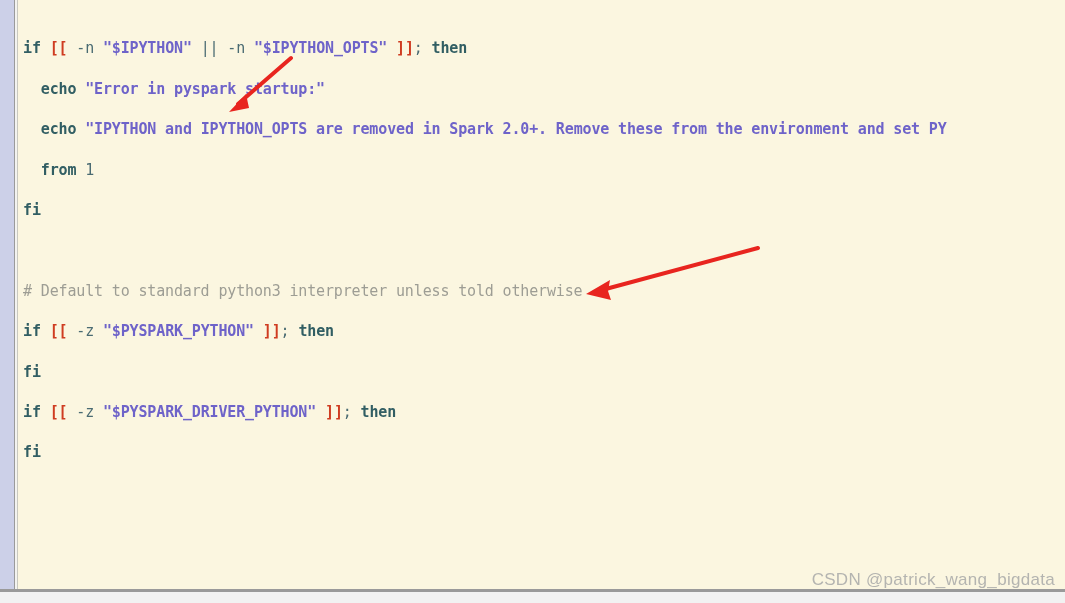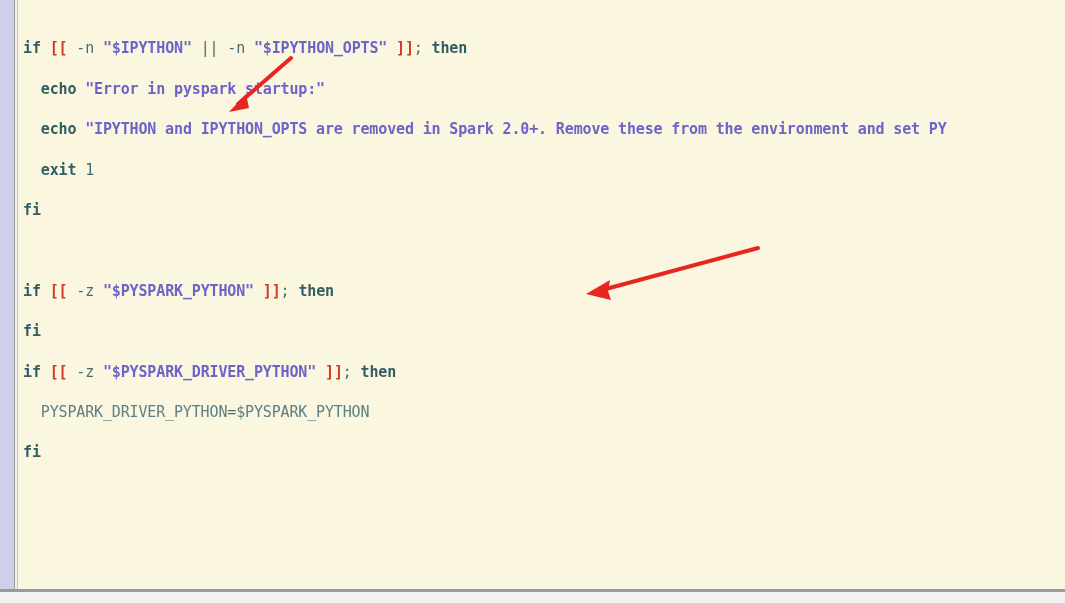--- a/index.html
+++ b/index.html
@@ -126,27 +126,27 @@
   </div>
 
   <div id="gutter-border"></div>
 
   <div id="editor">
     <div id="code">
 
 <span class="ln"><span class="kw">if</span> <span class="brk">[[</span> <span class="plain">-n </span><span class="str">"$IPYTHON"</span> <span class="plain">|| -n </span><span class="str">"$IPYTHON_OPTS"</span> <span class="brk">]]</span><span class="plain">; </span><span class="kw">then</span></span>
 <span class="ln"><span class="plain">  </span><span class="kw">echo</span> <span class="str">"Error in pyspark startup:"</span></span>
 <span class="ln"><span class="plain">  </span><span class="kw">echo</span> <span class="str">"IPYTHON and IPYTHON_OPTS are removed in Spark 2.0+. Remove these from the environment and set PY</span></span>
-<span class="ln"><span class="plain">  </span><span class="kw">exit</span> <span class="plain">1</span></span>
+<span class="ln"><span class="plain">  </span><span class="kw">from</span> <span class="plain">1</span></span>
 <span class="ln"><span class="kw">fi</span></span>
 <span class="ln"> </span>
+<span class="ln"><span class="cmt"># Default to standard python3 interpreter unless told otherwise</span></span>
 <span class="ln"><span class="kw">if</span> <span class="brk">[[</span> <span class="plain">-z </span><span class="str">"$PYSPARK_PYTHON"</span> <span class="brk">]]</span><span class="plain">; </span><span class="kw">then</span></span>
 <span class="ln"><span class="kw">fi</span></span>
 <span class="ln"><span class="kw">if</span> <span class="brk">[[</span> <span class="plain">-z </span><span class="str">"$PYSPARK_DRIVER_PYTHON"</span> <span class="brk">]]</span><span class="plain">; </span><span class="kw">then</span></span>
-<span class="ln"><span class="plain">  </span><span class="var">PYSPARK_DRIVER_PYTHON</span><span class="plain">=</span><span class="var">$PYSPARK_PYTHON</span></span>
 <span class="ln"><span class="kw">fi</span></span>
 
 
 
 
 
 
 
 
 
@@ -173,14 +173,15 @@
   </svg>
 
   <svg class="arrow-svg" style="left:580px; top:238px;" width="190" height="70" viewBox="0 0 190 70">
     <line x1="178" y1="10" x2="22" y2="52" stroke="#e8251f" stroke-width="4" stroke-linecap="round"></line>
     <polygon points="6,56 30,42 28,53 31,62" fill="#e8251f"></polygon>
   </svg>
 
   <div id="bottom-border"></div>
   <div id="bottom-strip"></div>
 
+  <div id="watermark">CSDN @patrick_wang_bigdata</div>
 
 </div>
 
 </body></html>

